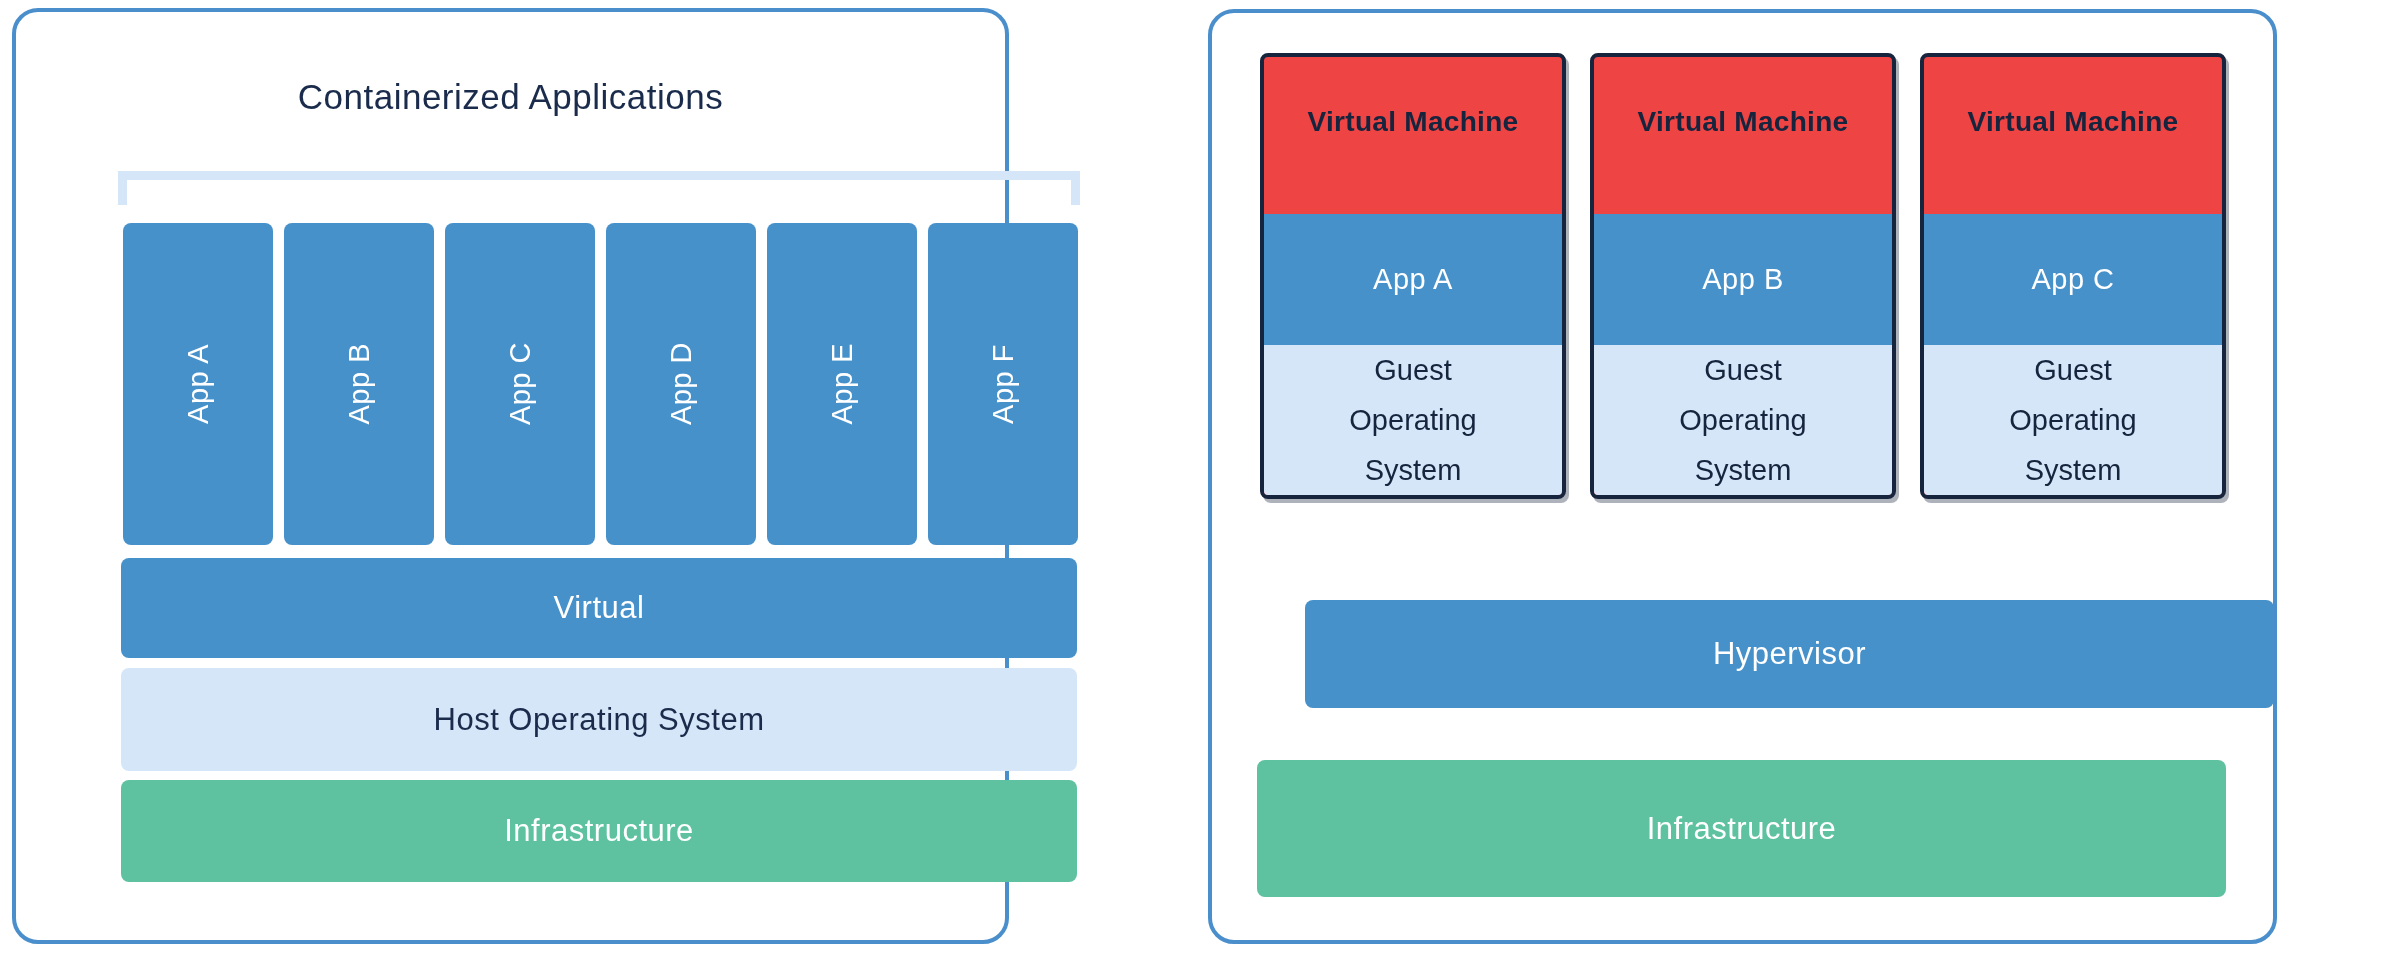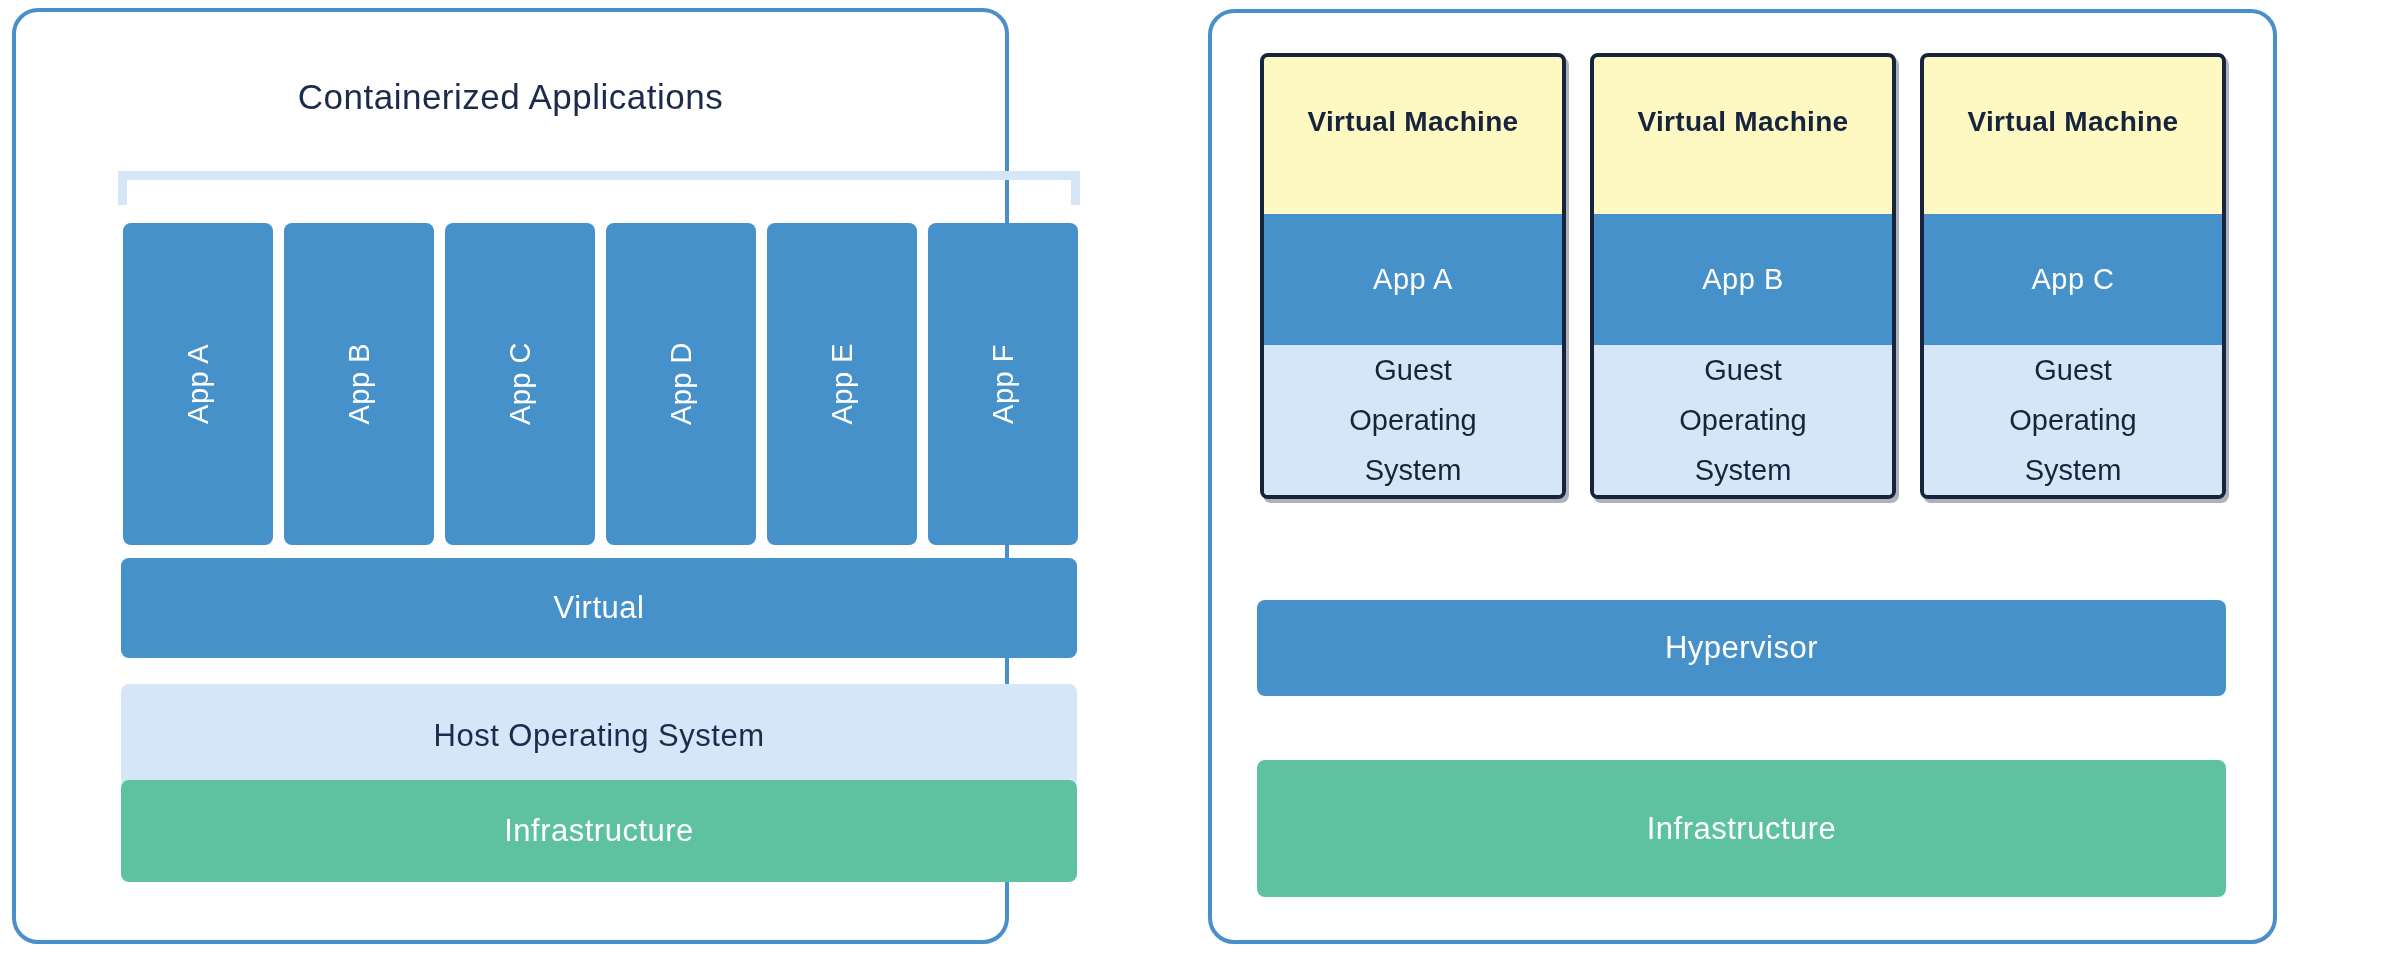--- a/index.html
+++ b/index.html
@@ -74,34 +74,34 @@
     left: 105px;
     width: 956px;
     border-radius: 8px;
     display: flex;
     align-items: center;
     justify-content: center;
     font-size: 31px;
     letter-spacing: 0.5px;
   }
   .bar-blue  { background: #4791CB; color: #ffffff; }
-  .bar-light { background: #D4E6F7; color: #1A2B4B; margin-top: 16px; }
+  .bar-light { background: #D4E6F7; color: #1A2B4B; }
   .bar-green { background: #5EC2A1; color: #ffffff; }
 
   .bar-docker { top: 546px; height: 100px; }
   .bar-hostos { top: 656px; height: 103px; }
   .bar-infra-left { top: 768px; height: 102px; }
 
   
   .vm {
     position: absolute;
     top: 40px;
     width: 306px; height: 446px;
     box-sizing: border-box;
-    background: #fef9c3;
+    background: #ef4444;
     border: 4px solid #16243D;
     border-radius: 8px;
     box-shadow: 3px 4px 0 rgba(22, 36, 61, 0.35);
     display: flex;
     flex-direction: column;
     overflow: hidden;
   }
   .vm-1 { left: 48px; }
   .vm-2 { left: 378px; }
   .vm-3 { left: 708px; }
@@ -141,21 +141,21 @@
   }
   .vm-guest-label {
     display: inline-block;
     max-width: 160px;
   }
 
   .bar-right {
     left: 45px;
     width: 969px;
   }
-  .bar-hypervisor { top: 587px; height: 96px; }
+  .bar-hypervisor { top: 587px; height: 108px; margin-left: 48px; }
   .bar-infra-right { top: 747px; height: 137px; }
 </style>
 </head>
 <body>
 
 <div class="canvas">
 
   <section class="panel panel-left">
     <div class="panel-title">Containerized Applications</div>
 

